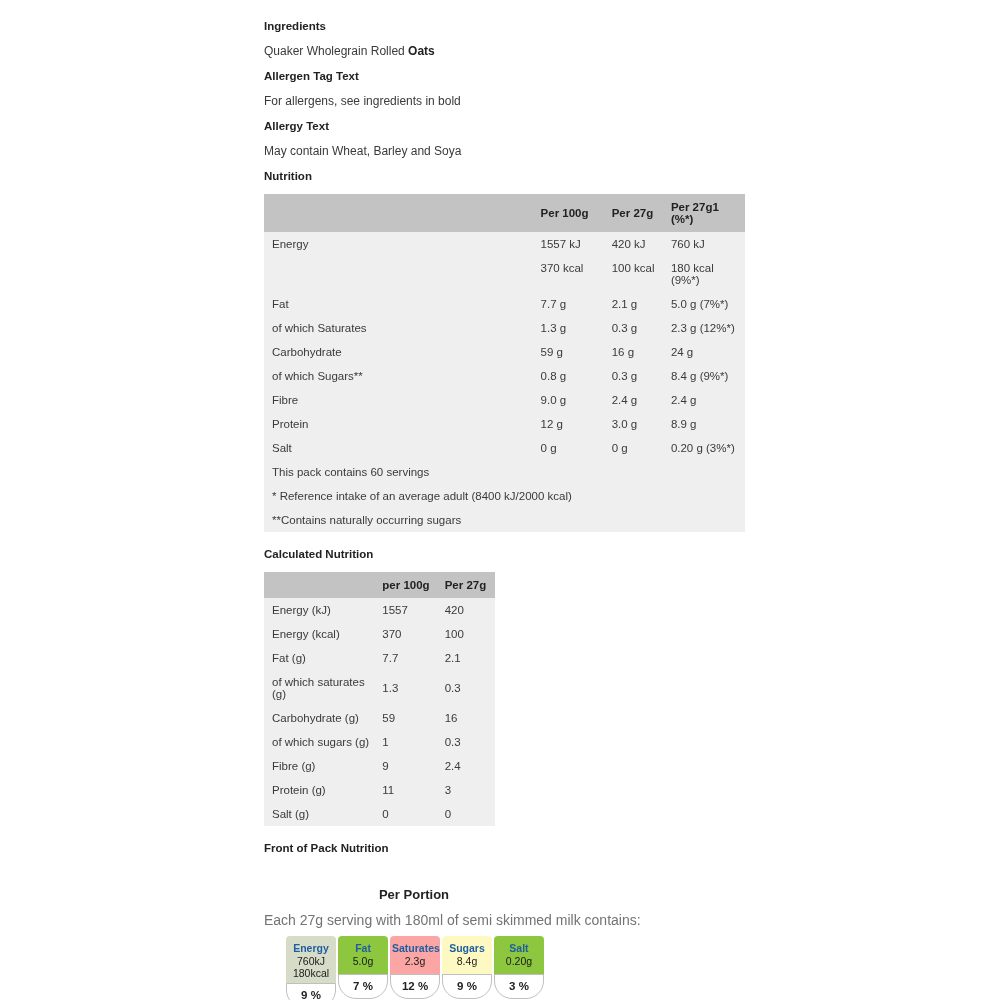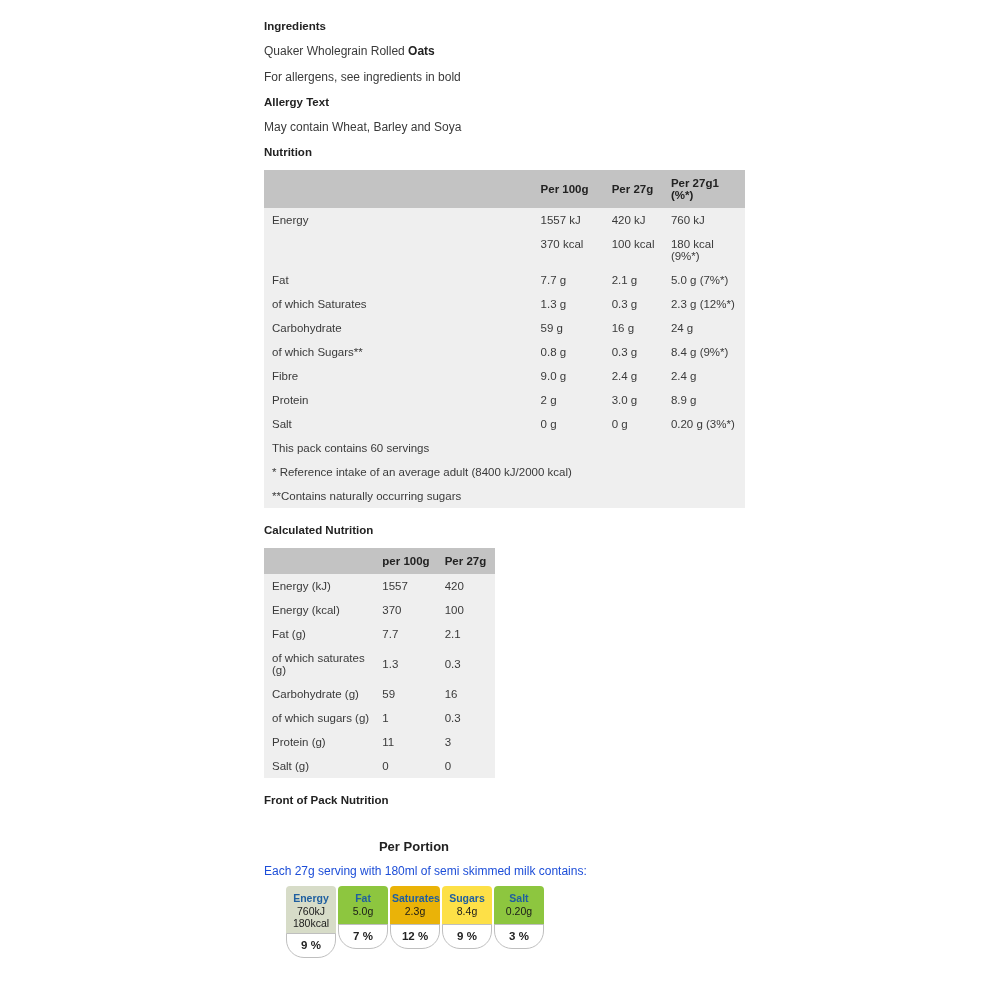--- a/index.html
+++ b/index.html
@@ -101,22 +101,22 @@
   }
   .fop-per-portion {
     font-weight: bold;
     font-size: 13px;
     color: #222222;
     text-align: center;
     width: 300px;
     margin: 0 0 10px 0;
   }
   .fop-serving {
-    font-size: 12px;
-    color: #1d4ed8;
+    font-size: 14px;
+    color: #737373;
     margin: 0 0 8px 0;
   }
   .traffic {
     display: flex;
     gap: 2px;
     margin-left: 22px;
   }
   .tl {
     width: 50px;
     display: flex;
@@ -154,20 +154,21 @@
   .bold-inline { font-weight: bold; color: #222222; }
 </style>
 </head>
 <body>
 
 <div class="page">
 
   <div class="section-title">Ingredients</div>
   <div class="plain-line"><span>Quaker Wholegrain Rolled </span><span class="bold-inline">Oats</span></div>
 
+  <div class="section-title">Allergen Tag Text</div>
   <div class="plain-line">For allergens, see ingredients in bold</div>
 
   <div class="section-title">Allergy Text</div>
   <div class="plain-line">May contain Wheat, Barley and Soya</div>
 
   <div class="section-title">Nutrition</div>
   <table class="nutri-table">
     <thead>
       <tr>
         <th class="label col-label"></th>
@@ -214,21 +215,21 @@
         <td>8.4 g (9%*)</td>
       </tr>
       <tr>
         <td class="label">Fibre</td>
         <td>9.0 g</td>
         <td>2.4 g</td>
         <td>2.4 g</td>
       </tr>
       <tr>
         <td class="label">Protein</td>
-        <td>2 g</td>
+        <td>12 g</td>
         <td>3.0 g</td>
         <td>8.9 g</td>
       </tr>
       <tr>
         <td class="label">Salt</td>
         <td>0 g</td>
         <td>0 g</td>
         <td>0.20 g (3%*)</td>
       </tr>
       <tr class="note-row">
@@ -277,20 +278,25 @@
         <td class="label">Carbohydrate (g)</td>
         <td>59</td>
         <td>16</td>
       </tr>
       <tr>
         <td class="label">of which sugars (g)</td>
         <td>1</td>
         <td>0.3</td>
       </tr>
       <tr>
+        <td class="label">Fibre (g)</td>
+        <td>9</td>
+        <td>2.4</td>
+      </tr>
+      <tr>
         <td class="label">Protein (g)</td>
         <td>11</td>
         <td>3</td>
       </tr>
       <tr>
         <td class="label">Salt (g)</td>
         <td>0</td>
         <td>0</td>
       </tr>
     </tbody>
@@ -314,29 +320,29 @@
 
       <div class="tl">
         <div class="tl-top" style="background:#8dc63f;">
           <div class="tl-name" style="color:#1f5fa0;">Fat</div>
           <div class="tl-val" style="color:#1a1a1a;">5.0g</div>
         </div>
         <div class="tl-bottom">7 %</div>
       </div>
 
       <div class="tl">
-        <div class="tl-top" style="background:#eab308;">
+        <div class="tl-top" style="background:#fca5a5;">
           <div class="tl-name" style="color:#1f5fa0;">Saturates</div>
           <div class="tl-val" style="color:#1a1a1a;">2.3g</div>
         </div>
         <div class="tl-bottom">12 %</div>
       </div>
 
       <div class="tl">
-        <div class="tl-top" style="background:#fde047;">
+        <div class="tl-top" style="background:#fef9c3;">
           <div class="tl-name" style="color:#1f5fa0;">Sugars</div>
           <div class="tl-val" style="color:#1a1a1a;">8.4g</div>
         </div>
         <div class="tl-bottom">9 %</div>
       </div>
 
       <div class="tl">
         <div class="tl-top" style="background:#8dc63f;">
           <div class="tl-name" style="color:#1f5fa0;">Salt</div>
           <div class="tl-val" style="color:#1a1a1a;">0.20g</div>

